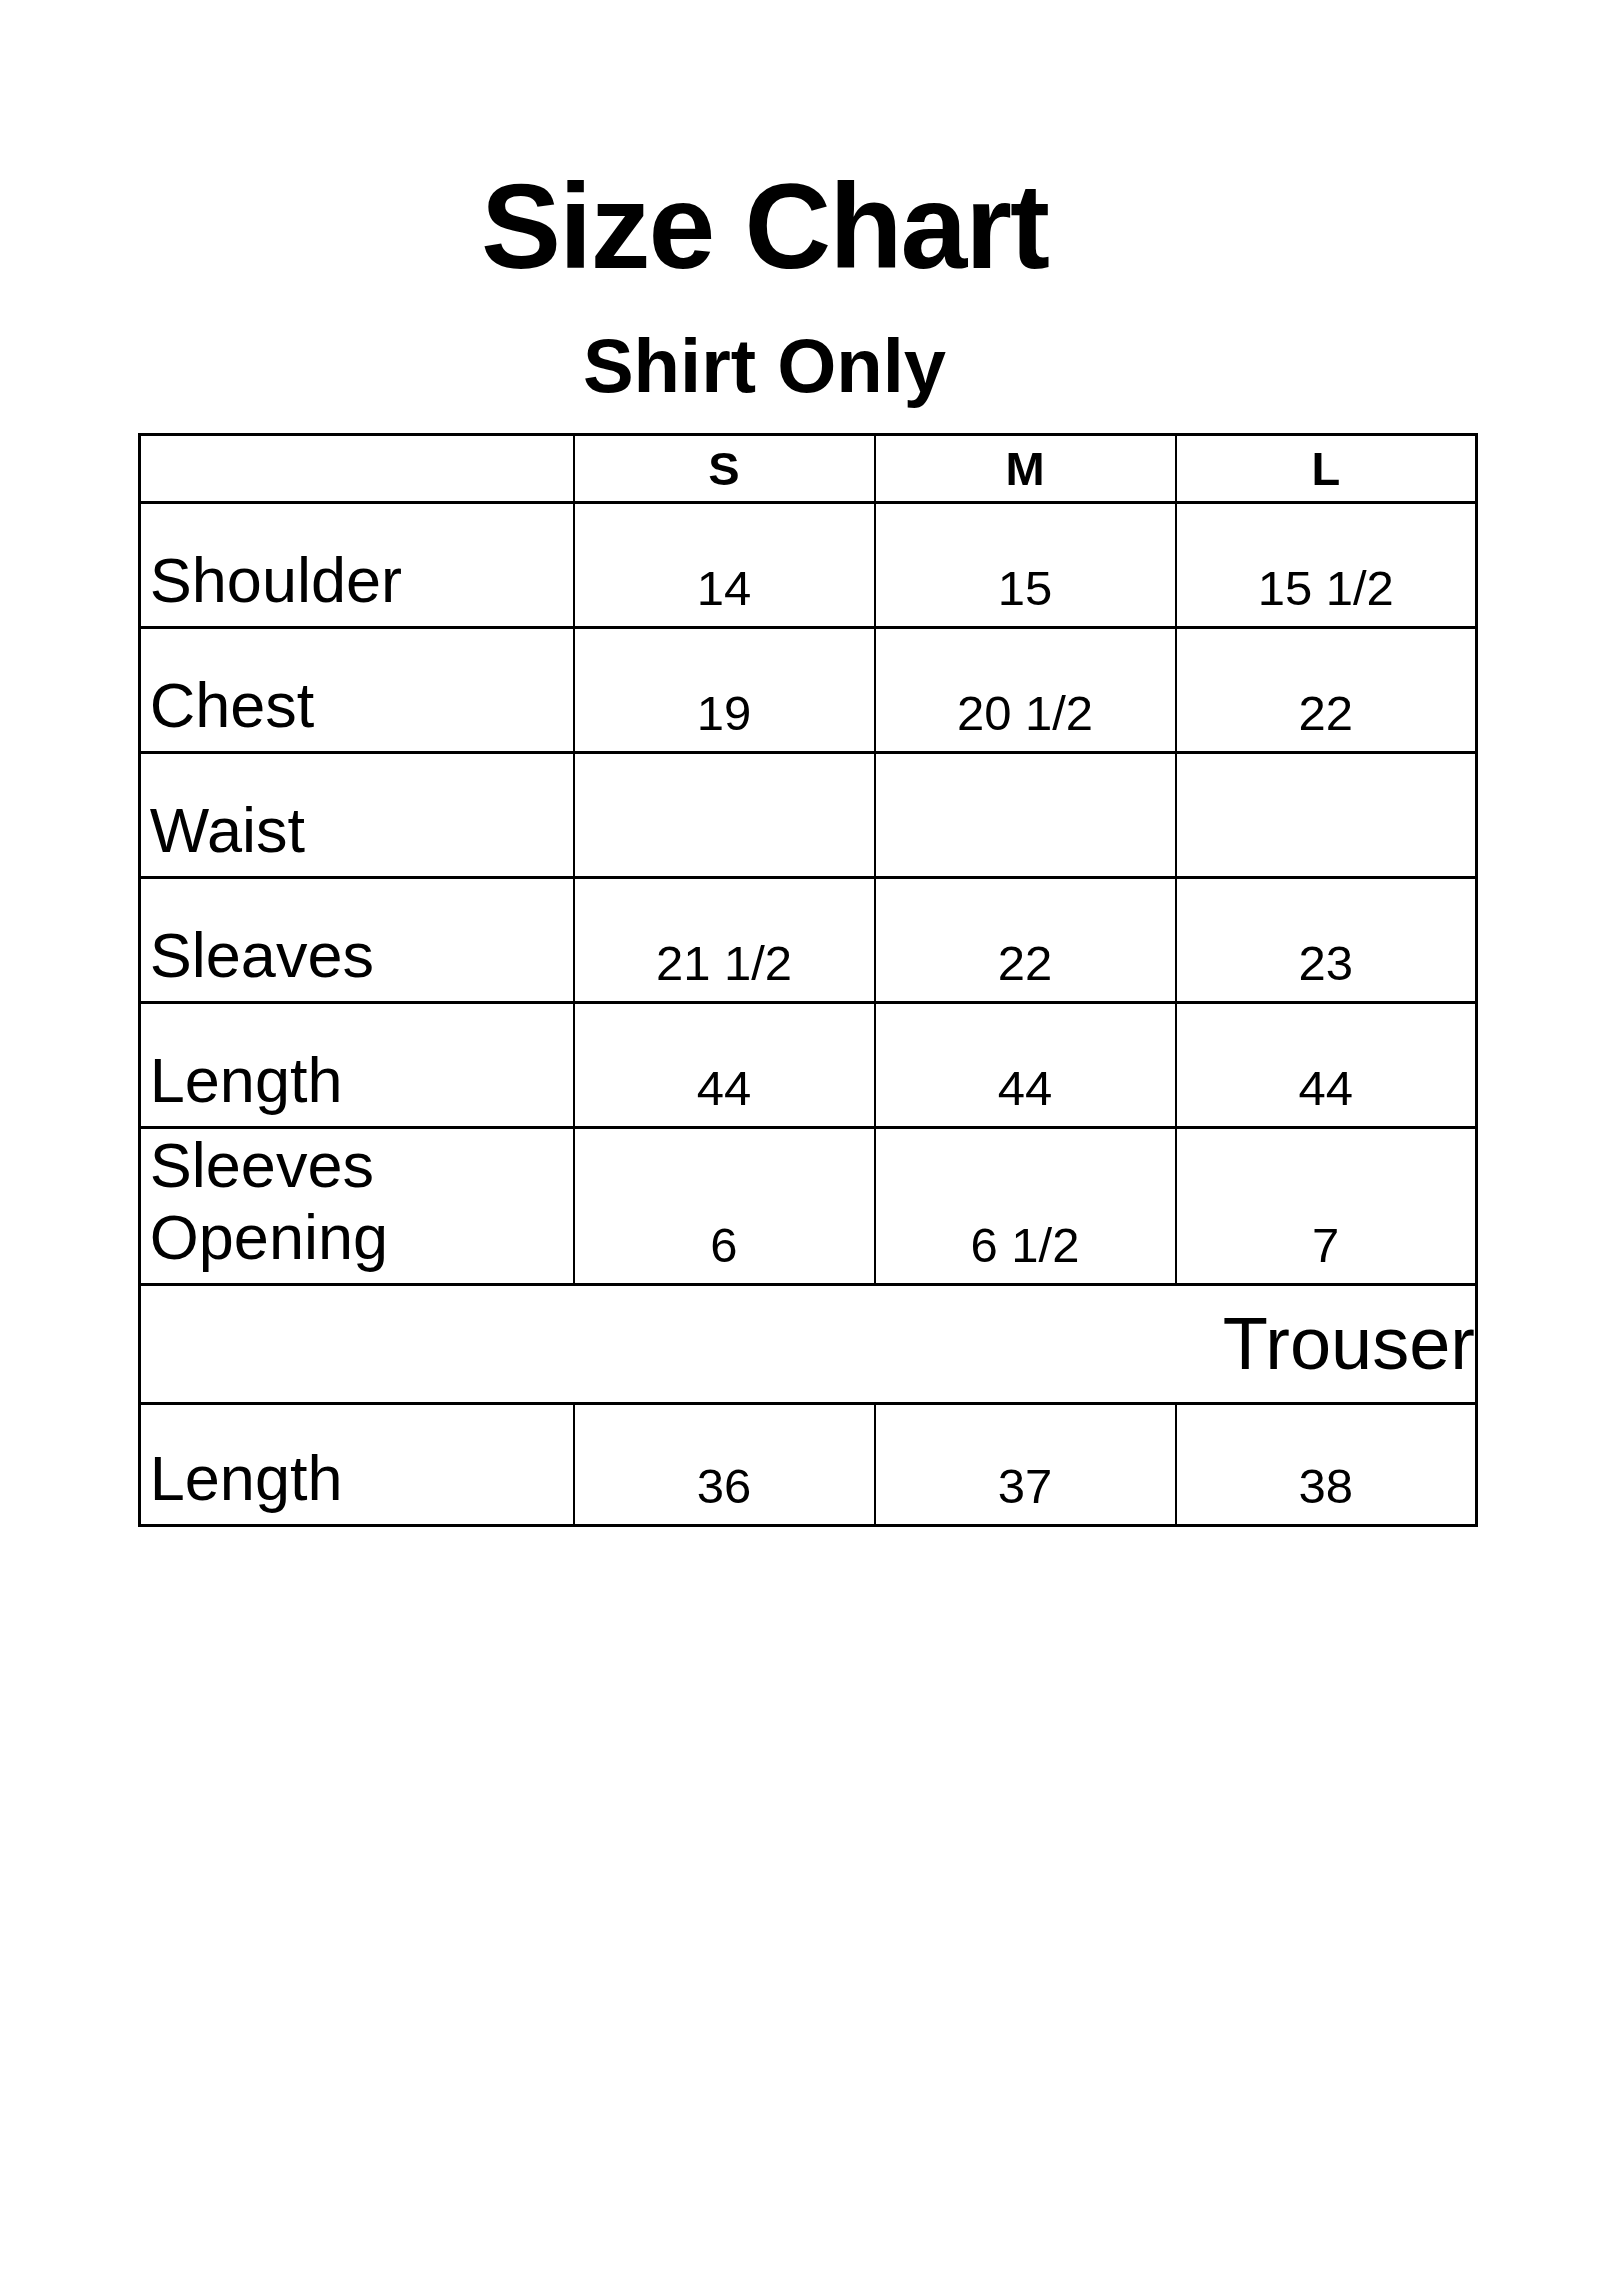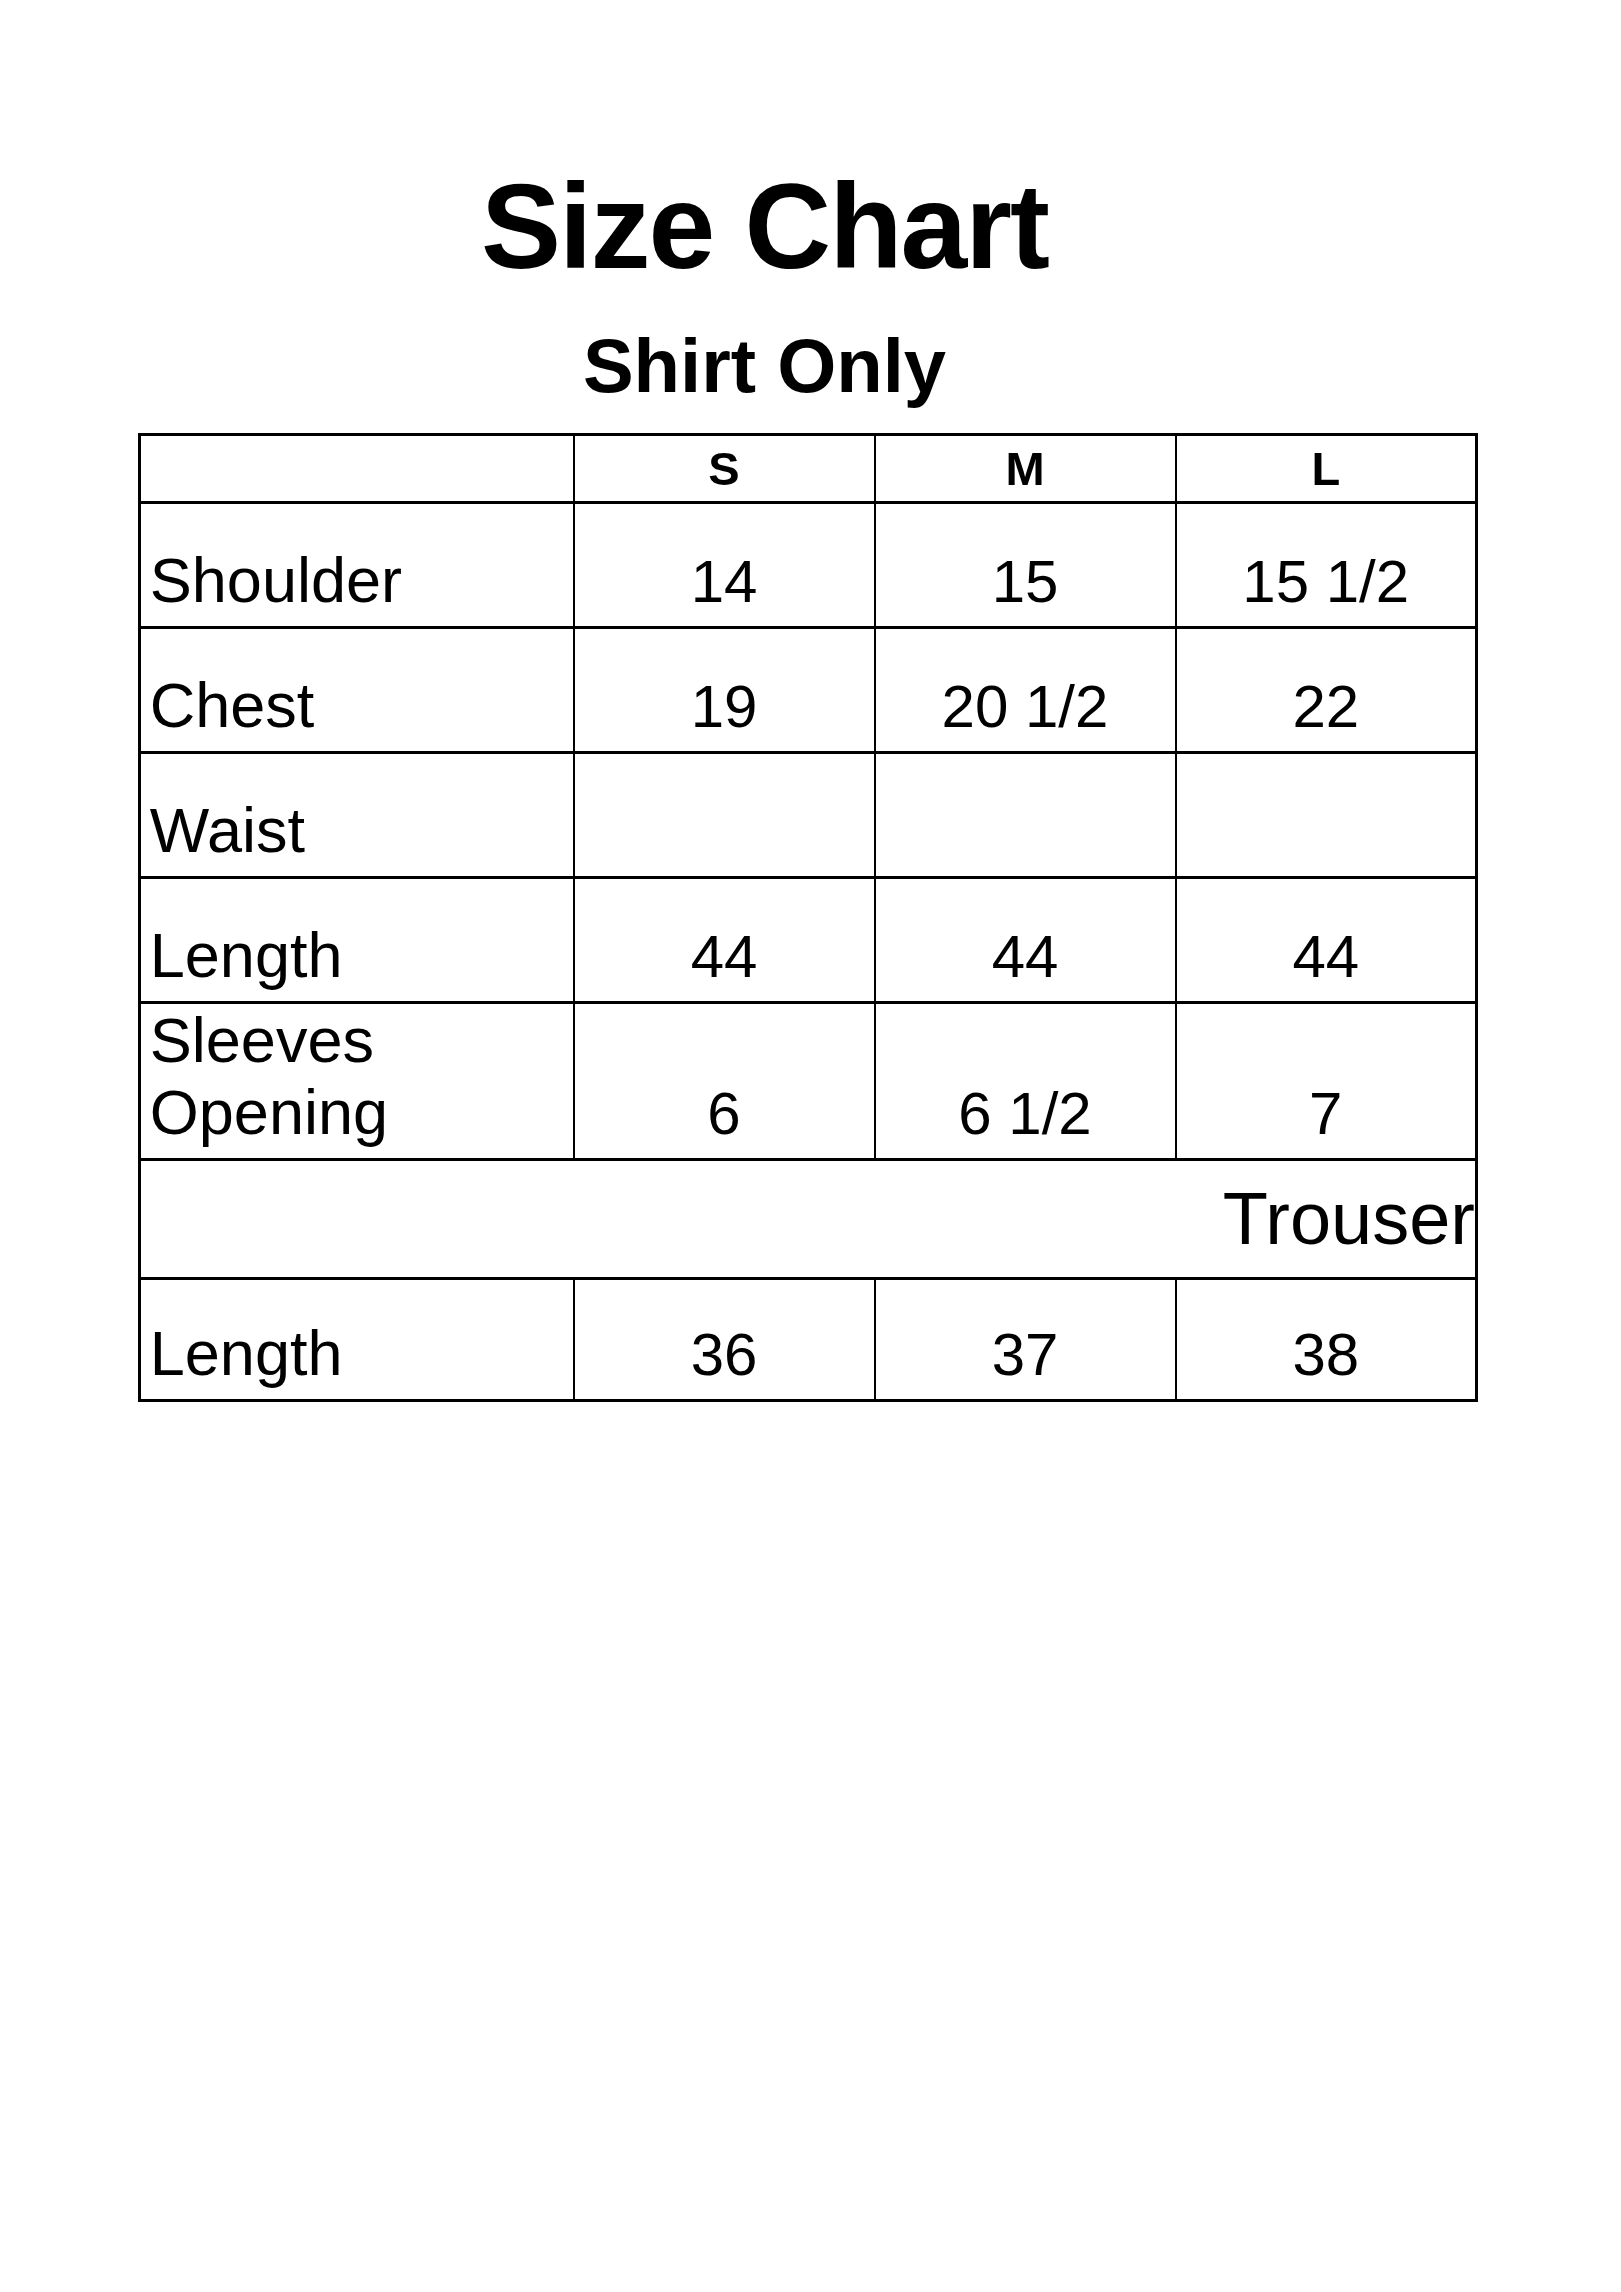--- a/index.html
+++ b/index.html
@@ -73,21 +73,21 @@
   td.row-label {
     vertical-align: bottom;
     text-align: left;
     padding: 0 0 9.8px 8.8px;
     font-size: 63px;
   }
   td.cell-value {
     vertical-align: bottom;
     text-align: center;
     padding: 0 0 9.8px 0;
-    font-size: 60px;
+    font-size: 49px;
   }
 
   tr.section-row { height: 119px; }
   td.section-cell {
     vertical-align: middle;
     text-align: right;
     font-size: 74px;
     font-weight: normal;
   }
 </style>
@@ -129,20 +129,26 @@
         <td class="cell-value">20 1/2</td>
         <td class="cell-value">22</td>
       </tr>
       <tr class="data-row">
         <td class="row-label">Waist</td>
         <td class="cell-value"></td>
         <td class="cell-value"></td>
         <td class="cell-value"></td>
       </tr>
       <tr class="data-row">
+        <td class="row-label">Sleaves</td>
+        <td class="cell-value">21 1/2</td>
+        <td class="cell-value">22</td>
+        <td class="cell-value">23</td>
+      </tr>
+      <tr class="data-row">
         <td class="row-label">Length</td>
         <td class="cell-value">44</td>
         <td class="cell-value">44</td>
         <td class="cell-value">44</td>
       </tr>
       <tr class="data-row">
         <td class="row-label">Sleeves Opening</td>
         <td class="cell-value">6</td>
         <td class="cell-value">6 1/2</td>
         <td class="cell-value">7</td>

